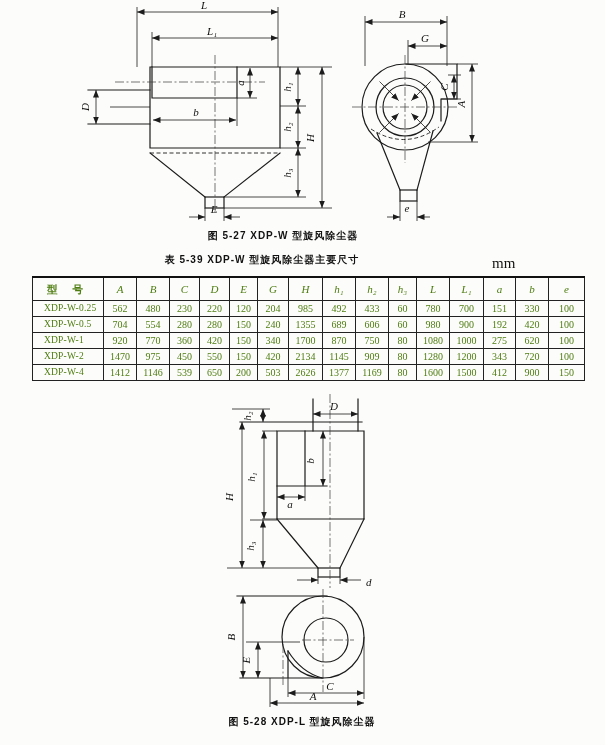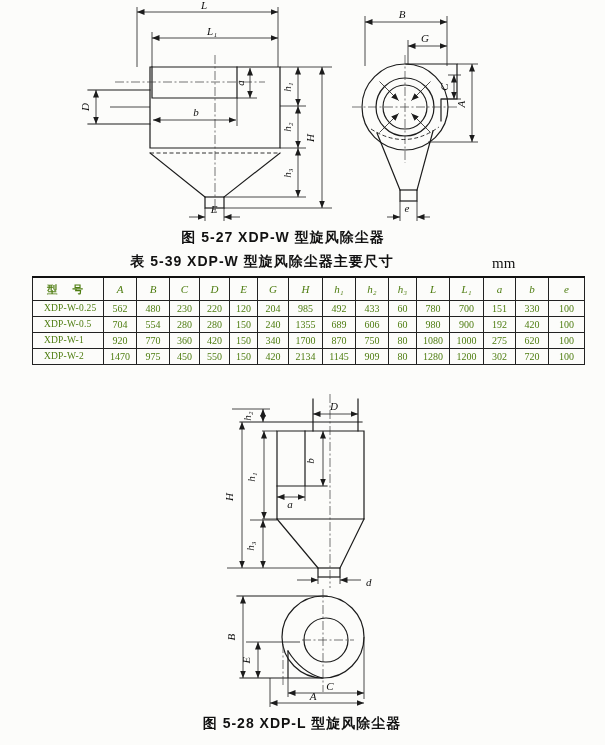--- a/index.html
+++ b/index.html
@@ -10,21 +10,21 @@
   }
   svg{position:absolute;left:0;}
   .obj{stroke:#1c1c1c;stroke-width:1.2;fill:none;stroke-linecap:square;}
   .thin{stroke:#1c1c1c;stroke-width:0.8;fill:none;}
   .dash{stroke:#1c1c1c;stroke-width:0.9;fill:none;stroke-dasharray:4 2.5;}
   .cl{stroke:#3a3a3a;stroke-width:0.7;fill:none;stroke-dasharray:9 2.5 2 2.5;}
   text.dim{font:italic 11px "Liberation Serif","DejaVu Serif",serif;fill:#111;}
   .caption{
     position:absolute;transform:translateX(-50%);
     font-family:"Liberation Sans","DejaVu Sans",sans-serif;
-    font-weight:bold;font-size:14px;letter-spacing:1px;color:#111;white-space:nowrap;
+    font-weight:bold;font-size:10px;letter-spacing:1px;color:#111;white-space:nowrap;
   }
   .unit{position:absolute;font-size:15px;color:#111;}
   .tablewrap{position:absolute;left:32px;top:276px;}
   table.dims{
     border-collapse:collapse;table-layout:fixed;width:546px;
     font-family:"Liberation Serif","DejaVu Serif",serif;color:#4d7c0f;
     border:1.5px solid #111;border-top:2.5px solid #111;
   }
   table.dims th,table.dims td{
     border:1px solid #222;text-align:center;padding:0;font-size:10px;line-height:1;
@@ -227,23 +227,41 @@
           <td>450</td>
           <td>550</td>
           <td>150</td>
           <td>420</td>
           <td>2134</td>
           <td>1145</td>
           <td>909</td>
           <td>80</td>
           <td>1280</td>
           <td>1200</td>
-          <td>302</td>
+          <td>343</td>
           <td>720</td>
           <td>100</td>
+        </tr>
+        <tr>
+          <td class="model">XDP-W-4</td>
+          <td>1412</td>
+          <td>1146</td>
+          <td>539</td>
+          <td>650</td>
+          <td>200</td>
+          <td>503</td>
+          <td>2626</td>
+          <td>1377</td>
+          <td>1169</td>
+          <td>80</td>
+          <td>1600</td>
+          <td>1500</td>
+          <td>412</td>
+          <td>900</td>
+          <td>150</td>
         </tr>
       </tbody>
   </table>
 </div>
 
 <svg style="top:390px" width="605" height="325" viewBox="0 0 605 325">
 
   <g>
     <path class="obj" d="M240,32 H362"></path>
     <path class="obj" d="M313,9 V41 M358,9 V41"></path>

